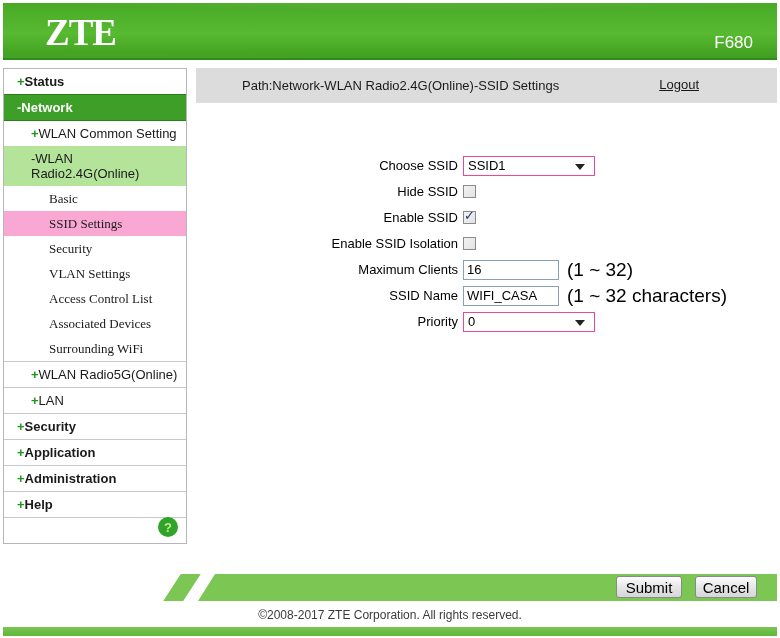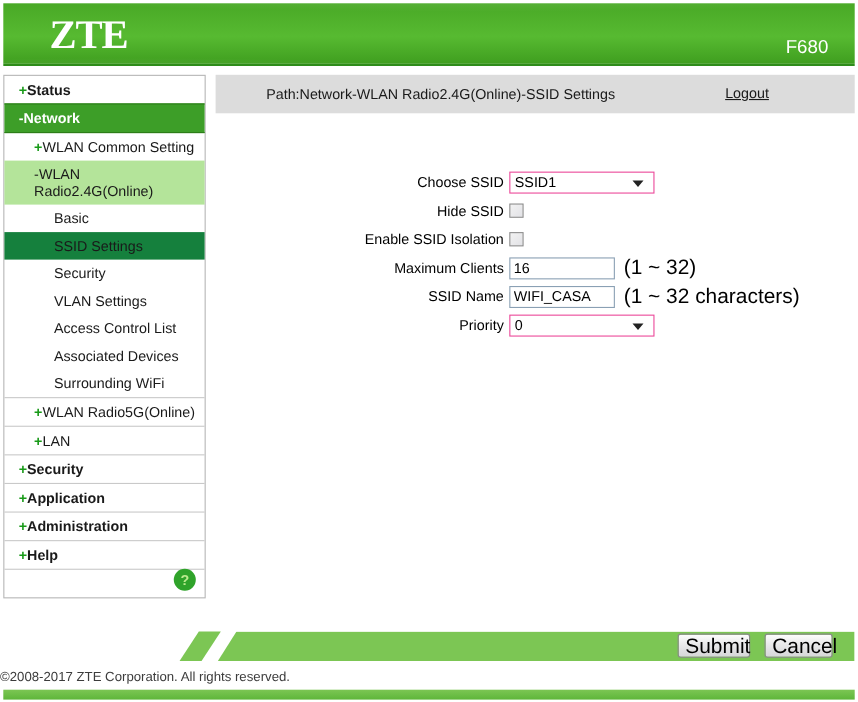--- a/index.html
+++ b/index.html
@@ -29,27 +29,27 @@
 
   
   .sidebar{
     position:absolute;left:3px;top:68px;width:184px;height:476px;
     border:1px solid #b6b6b6;box-sizing:border-box;background:#ffffff;
     font-size:13px;color:#1a1a1a;
   }
   .mi{padding:5px 4px 5px 13px;line-height:15px;cursor:pointer;}
   .mi-top{font-weight:bold;font-size:13px;}
   .mi-sub{padding-left:27px;font-weight:normal;}
-  .mi-sub2{padding-left:45px;font-weight:normal;}
+  .mi-sub2{padding-left:45px;font-weight:normal;font-family:Liberation Serif, serif;}
   .mi-active-top{
     background:#3d9e28;color:#ffffff;
     border-top:1px solid #2c7d18;border-bottom:1px solid #2c7d18;
   }
   .mi-active-sub{background:#b4e49a;}
-  .mi-selected{background:#15803d;}
+  .mi-selected{background:#f9a8d4;}
   .div-below{border-bottom:1px solid #c9c9c9;}
   .prefix-green{color:#189a18;font-weight:bold;}
   .prefix-white{color:#ffffff;font-weight:bold;}
   .prefix-plain{color:inherit;}
   .help-circle{
     position:absolute;right:8px;bottom:6px;width:20px;height:20px;border-radius:50%;
     background:#2fa32a;color:#bdeb8f;font-size:13px;font-weight:bold;
     display:flex;align-items:center;justify-content:center;cursor:pointer;
   }
 
@@ -101,27 +101,27 @@
     background:#7cc654;transform:skewX(-33deg);
   }
   .bar-main{
     position:absolute;left:38px;right:0;top:0;height:27px;background:#7cc654;
     clip-path:polygon(17px 0, 100% 0, 100% 100%, 0 100%);
   }
   .btn{
     float:right;margin-top:2px;height:22px;min-width:62px;
     background:linear-gradient(180deg,#fdfdfd,#e9e9ea 45%,#d6d6d8);
     border:1px solid #8a8a8a;border-radius:3px;
-    font-size:19px;color:#000;cursor:pointer;
+    font-size:15px;color:#000;cursor:pointer;
     font-family:"Liberation Sans","DejaVu Sans",sans-serif;
   }
   .btn-submit{margin-right:13px;width:66px;}
   .btn-cancel{margin-right:20px;width:62px;}
   .copyright{
-    position:absolute;left:0;top:608px;width:780px;
+    position:absolute;left:0;top:608px;width:780px;text-align:center;
     font-size:12px;color:#3c3c3c;
   }
   .bottom-strip{
     position:absolute;left:3px;top:627px;width:774px;height:9px;
     background:linear-gradient(180deg,#7cc654,#5eb63a);
   }
 </style>
 </head>
 <body>
 
@@ -166,20 +166,26 @@
         <span class="select-text">SSID1</span>
         <span class="select-arrow"></span>
       </div>
     </div>
 
     <div class="frow">
       <span class="flabel">Hide SSID</span>
       <span class="checkbox"></span>
     </div>
 
+    <div class="frow">
+      <span class="flabel">Enable SSID</span>
+      <span class="checkbox">
+          <span class="check">✓</span>
+        </span>
+    </div>
 
     <div class="frow">
       <span class="flabel">Enable SSID Isolation</span>
       <span class="checkbox"></span>
     </div>
 
     <div class="frow">
       <span class="flabel">Maximum Clients</span>
       <input class="text-input" type="text" value="16" style="">
       <span class="hint">(1 ~ 32)</span>

